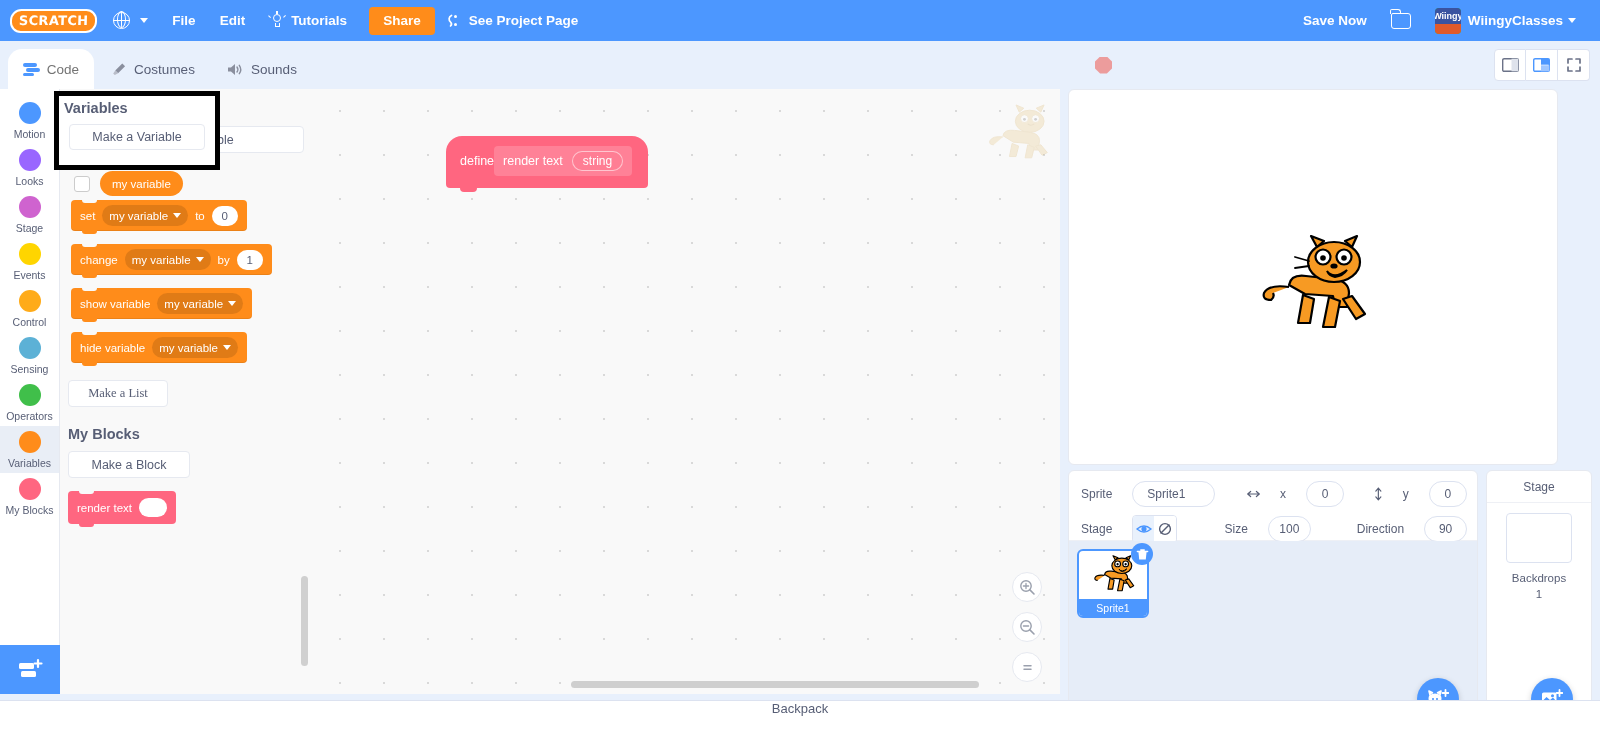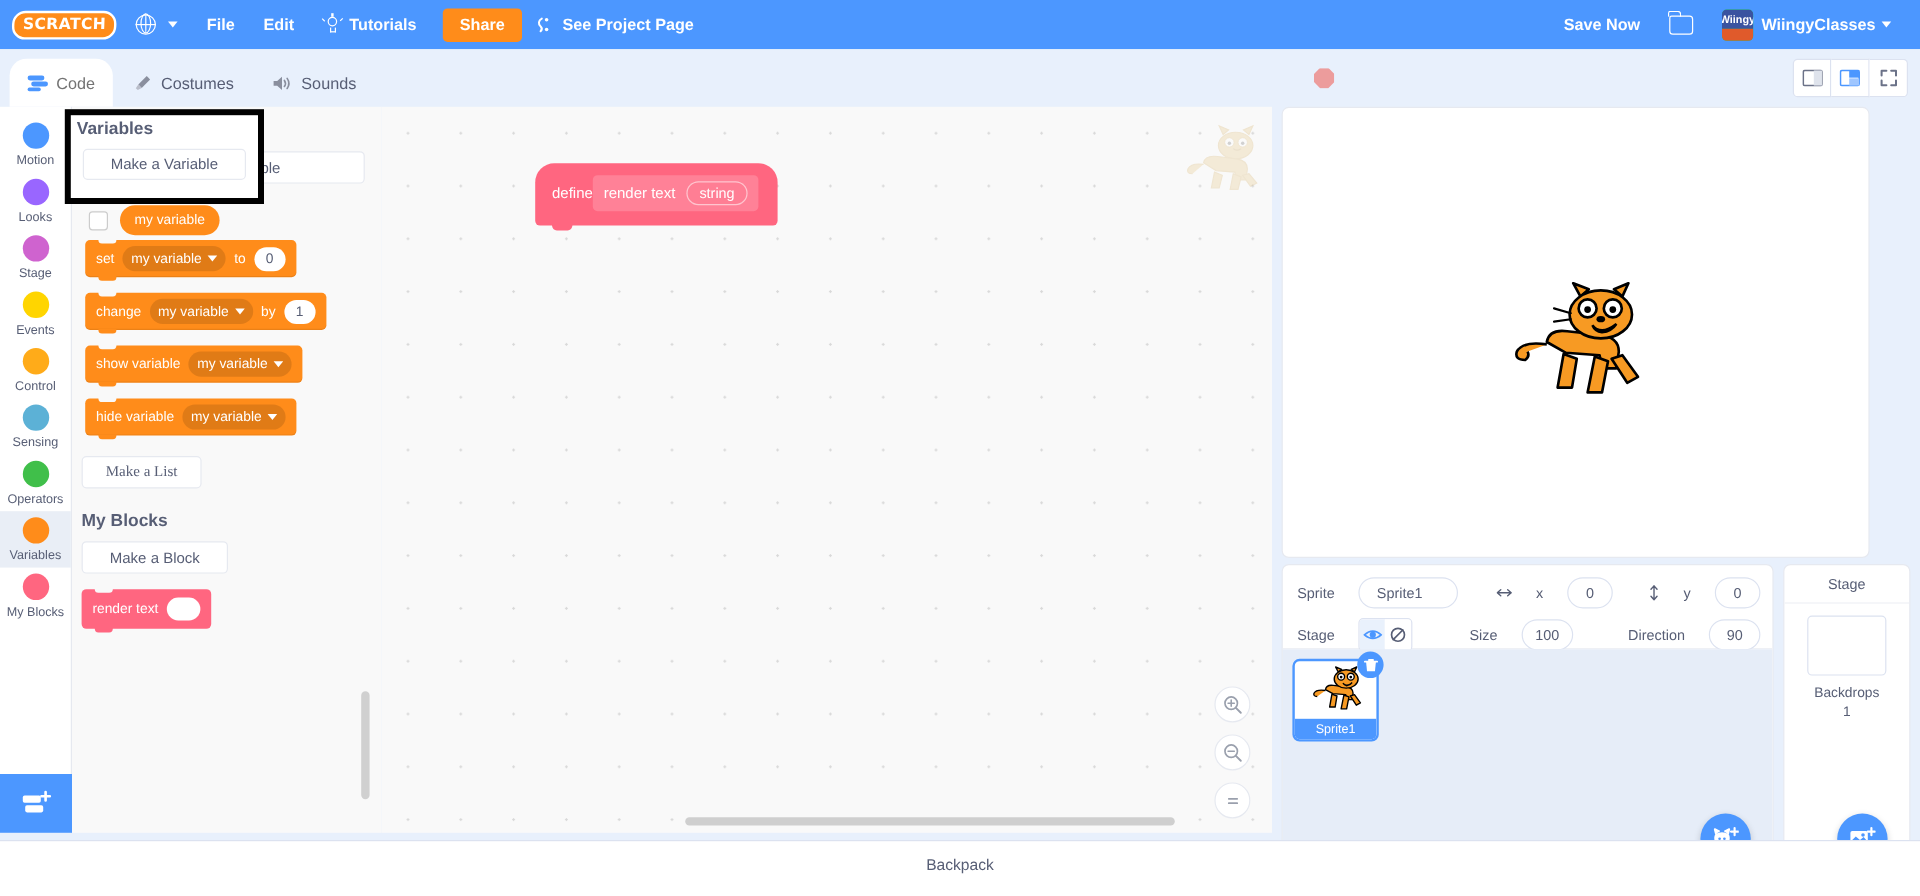--- a/index.html
+++ b/index.html
@@ -196,21 +196,21 @@
                  background:#fff; border-radius:6px; border:1px solid #E6E9F0; overflow:hidden; }
   #stage-panel .sp-head { height:32px; display:flex;align-items:center;justify-content:center;
                           font-size:12px;color:#575E75; border-bottom:1px solid #eef0f5; }
   #stage-thumb { margin:10px auto 0; width:66px;height:50px;background:#fff;border:1px solid #DCE2F0;border-radius:4px; }
   .sp-lbl { text-align:center; font-size:11.5px; color:#575E75; margin-top:9px; }
   #add-backdrop-fab { right:18px; bottom:14px; }
 
   
   #backpack { position:absolute; left:0; top:700px; width:1600px; height:47px;
               background:#fff; border-top:1px solid #DCE2F0; }
-  #backpack-title { text-align:center; font-size:13px; color:#575E75; padding-top:12px; cursor:pointer; }
+  #backpack-title { text-align:center; font-size:13px; color:#575E75; cursor:pointer; }
 
   #ext-btn { position:absolute; left:0; top:645px; width:60px; height:49px; background:#4C97FF;
              display:flex;align-items:center;justify-content:center;cursor:pointer; }
 </style>
 </head>
 <body>
 
 <div id="menubar">
   <div class="scratch-logo">SCRATCH</div>
 

